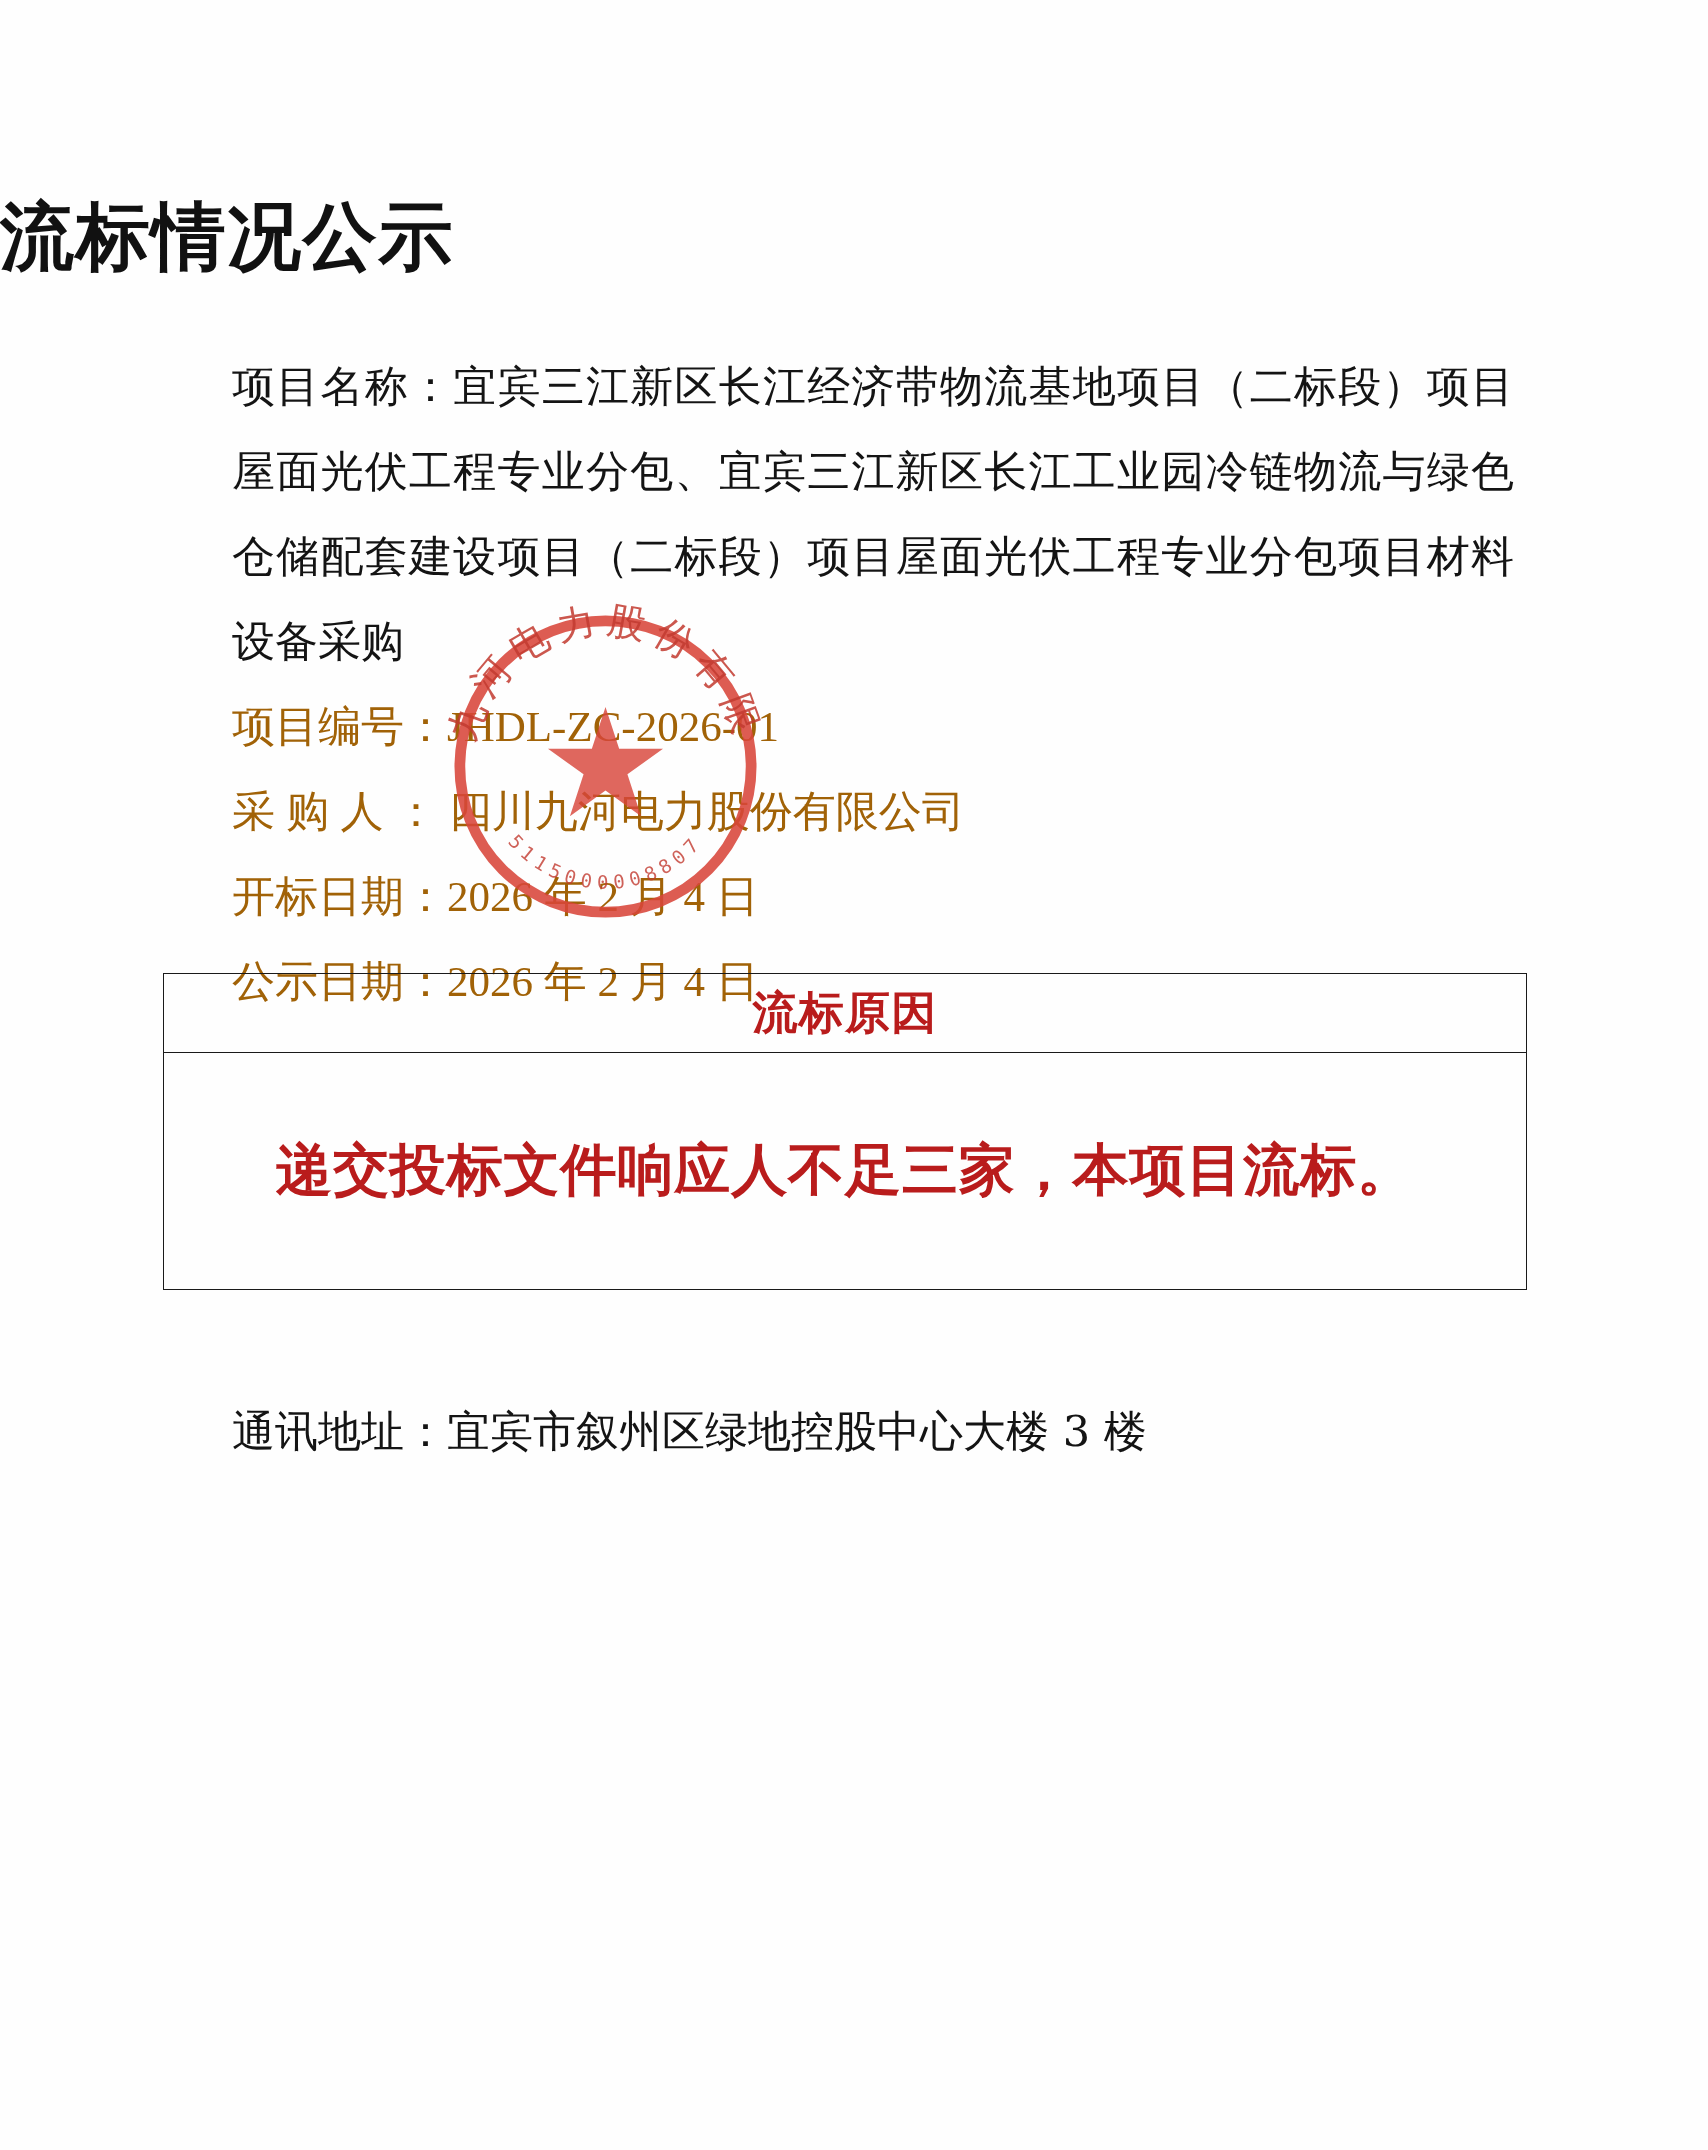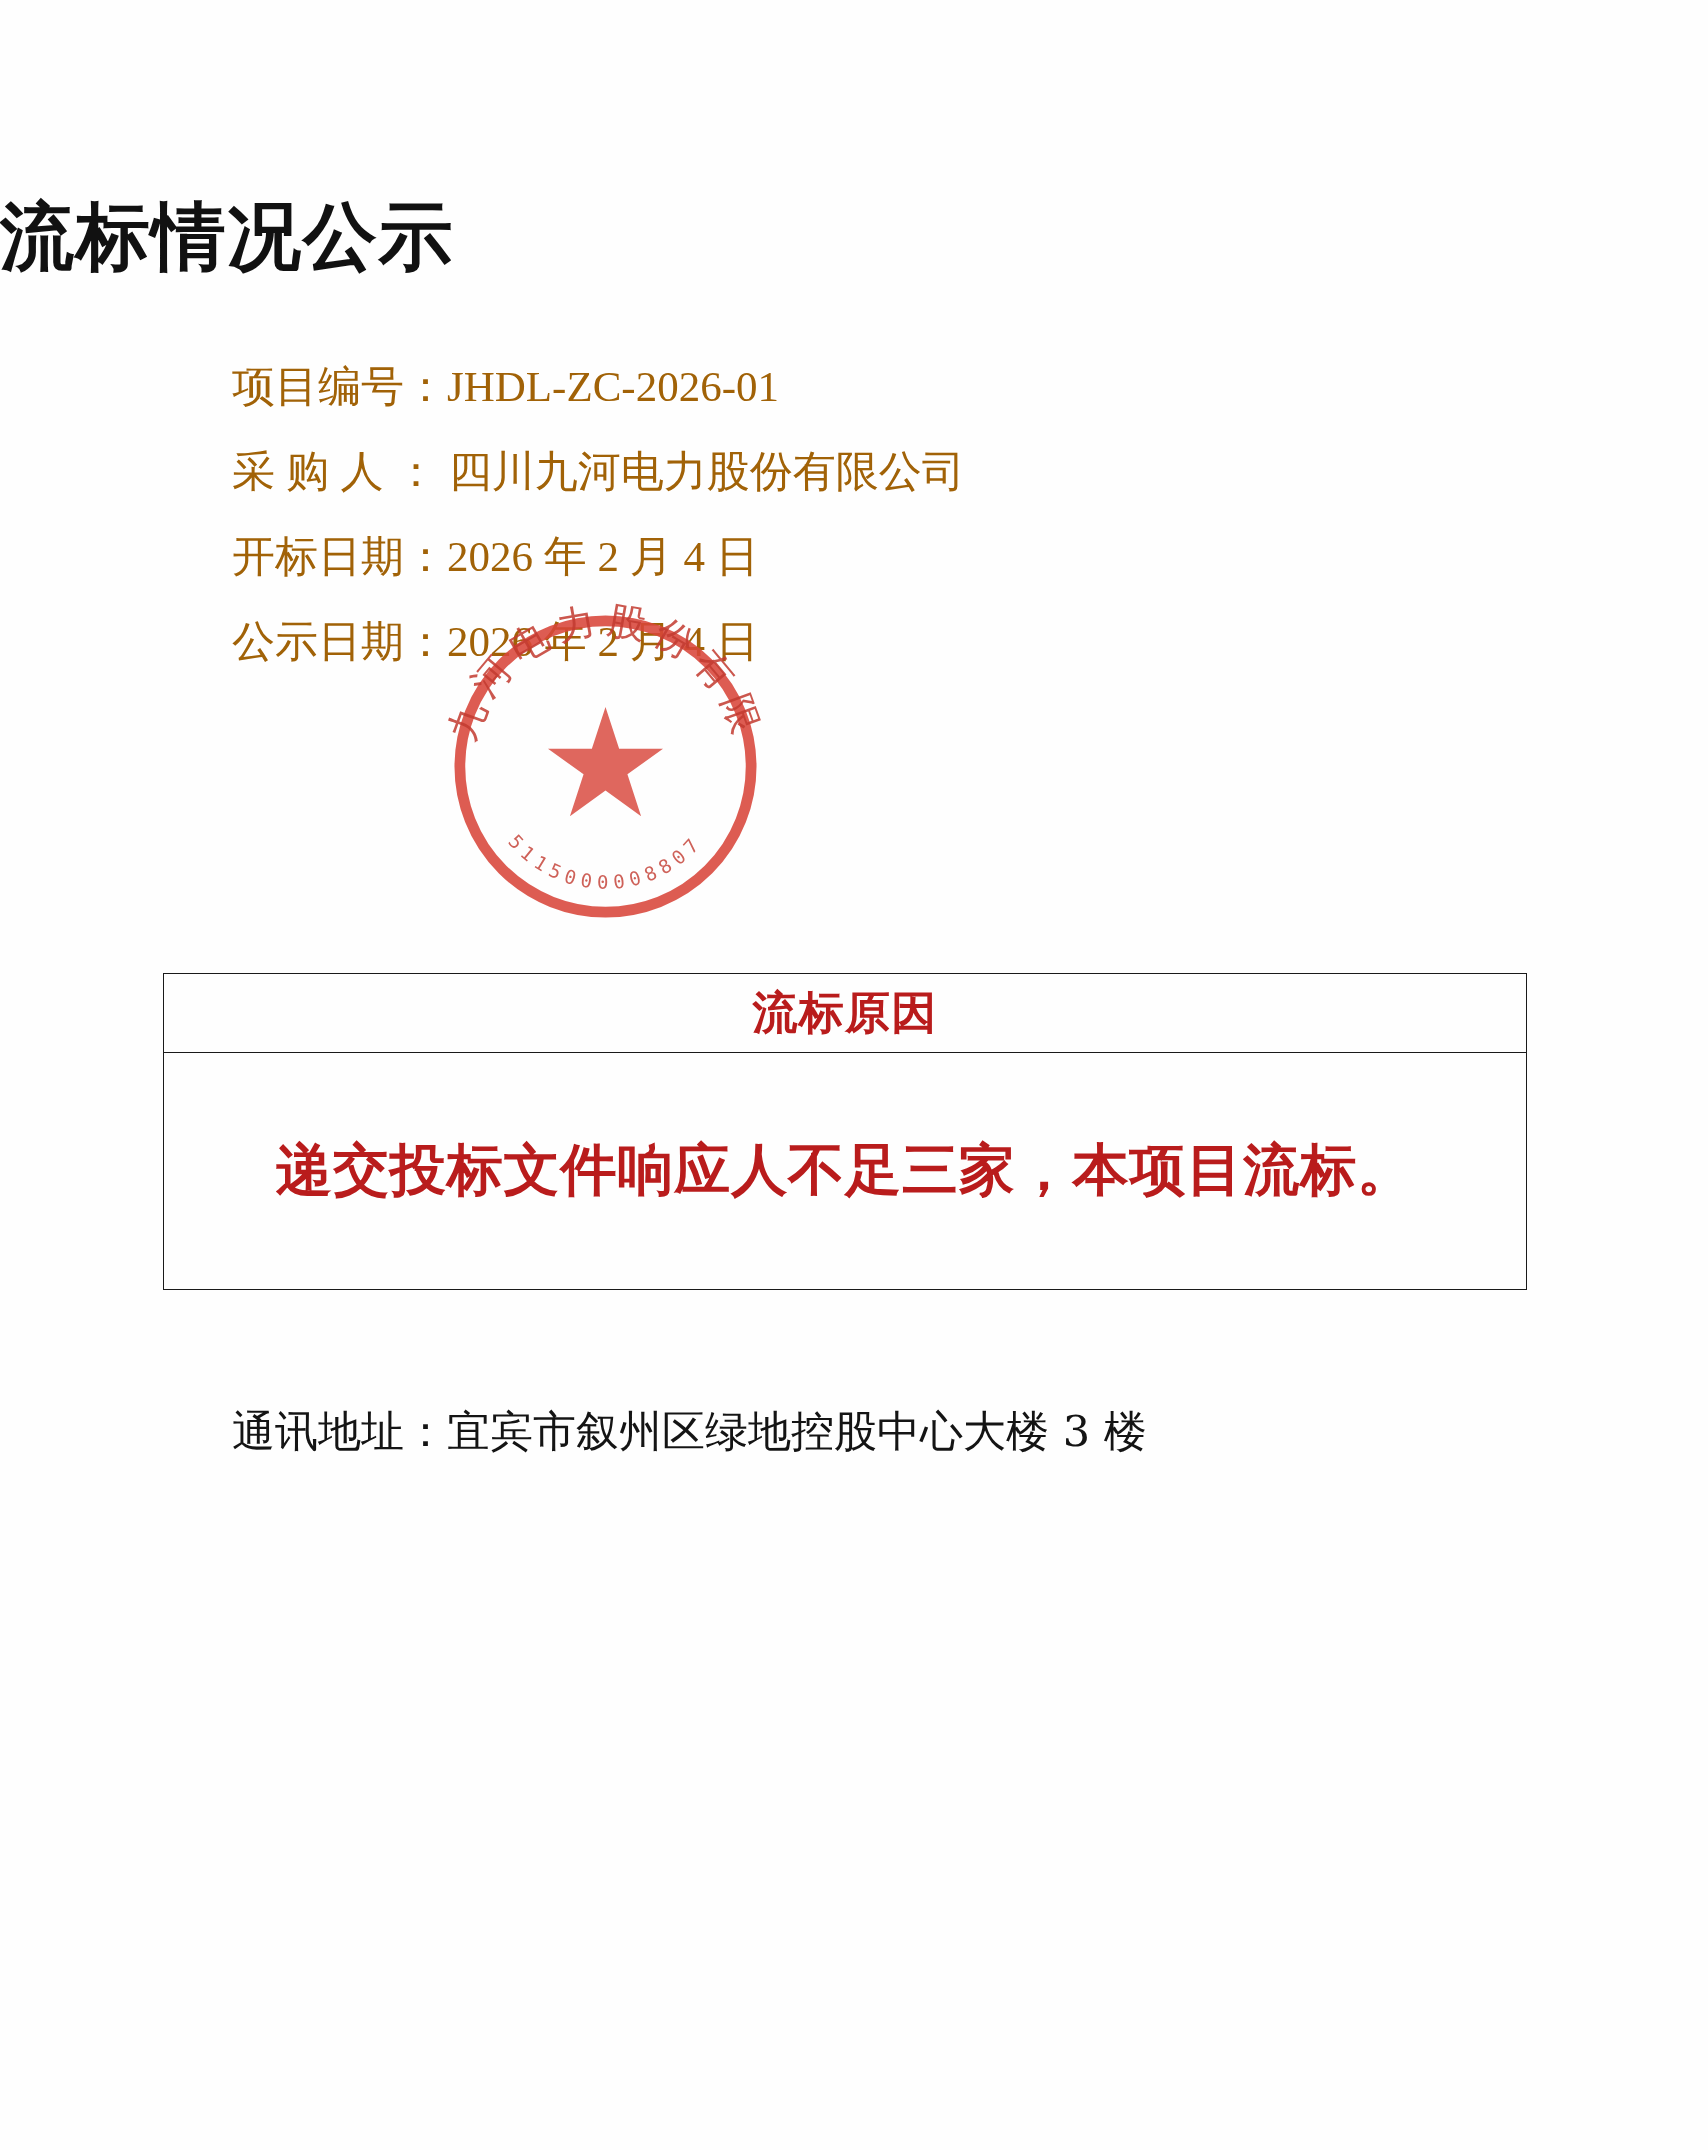--- a/index.html
+++ b/index.html
@@ -118,20 +118,23 @@
 </style>
 </head>
 <body>
 
 <div class="page">
 
   <div class="doc-title">流标情况公示</div>
 
   <div class="meta-block">
 
+    <div class="proj-name-para">
+      <span>项目名称：</span><span>宜宾三江新区长江经济带物流基地项目（二标段）项目屋面光伏工程专业分包、宜宾三江新区长江工业园冷链物流与绿色仓储配套建设项目（二标段）项目屋面光伏工程专业分包项目材料设备采购</span>
+    </div>
 
     <div class="meta-line">
       <span>项目编号：</span><span>JHDL-ZC-2026-01</span>
     </div>
 
     <div class="meta-line">
       <span class="label-spaced">采购人：</span><span>四川九河电力股份有限公司</span>
     </div>
 
     <div class="meta-line">

